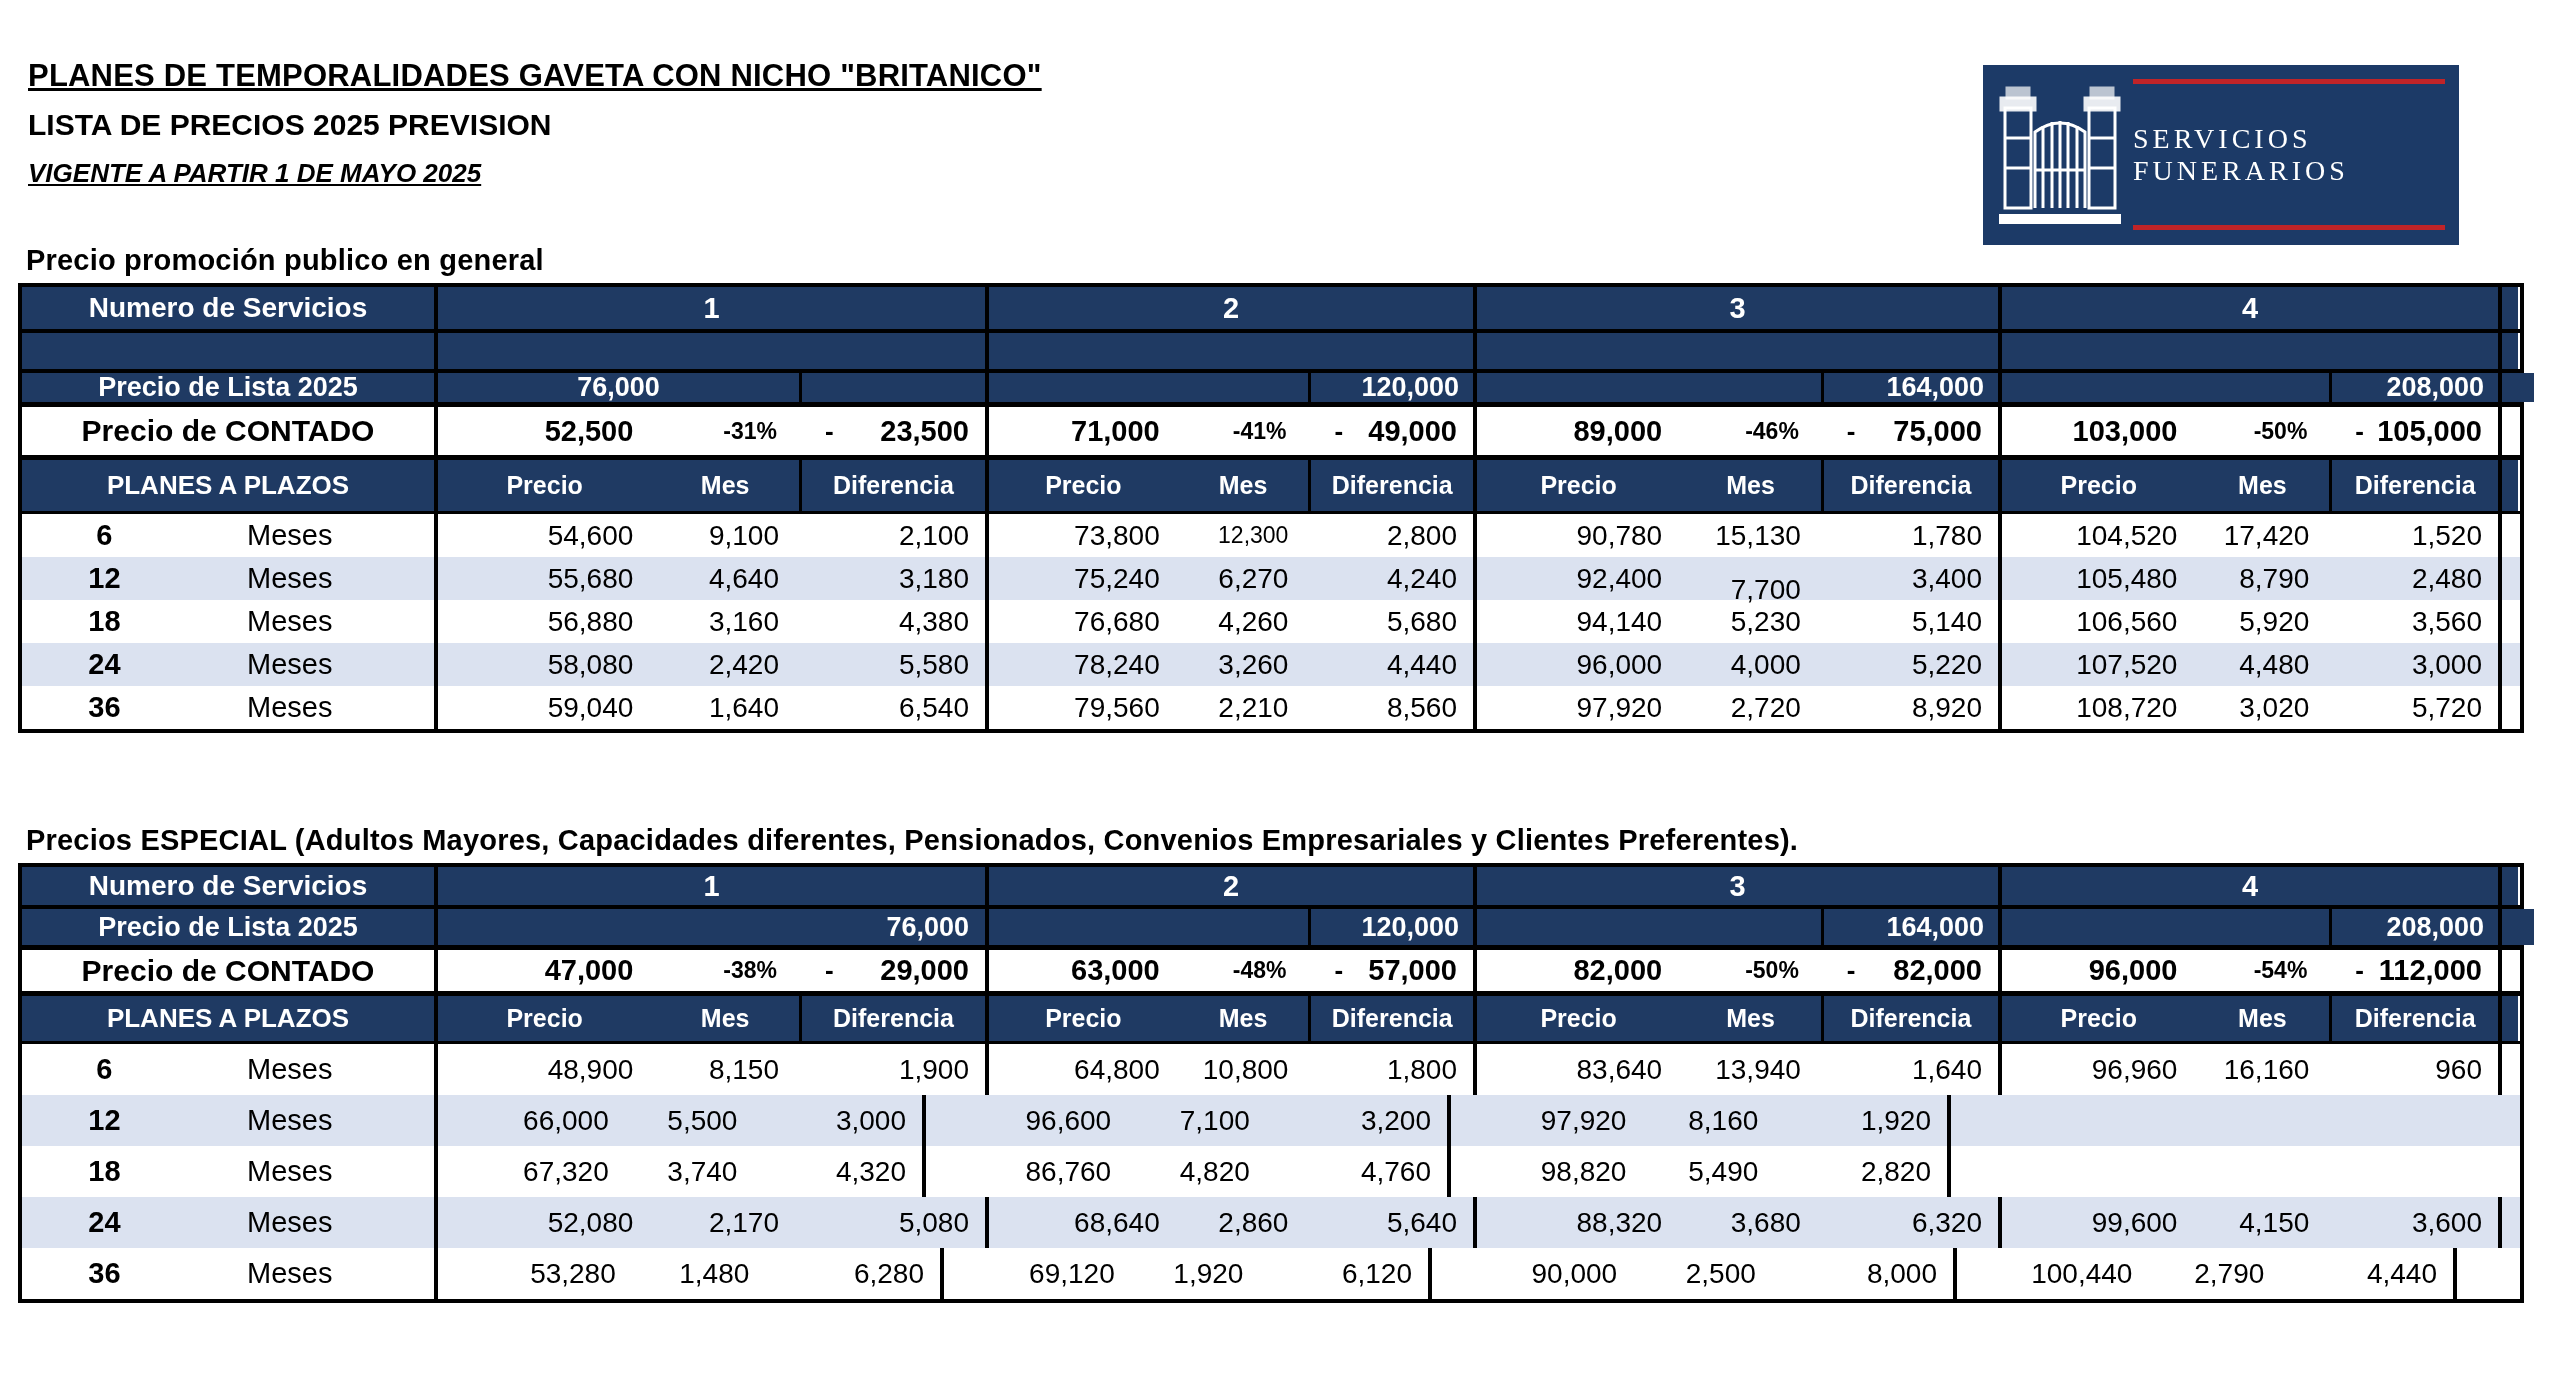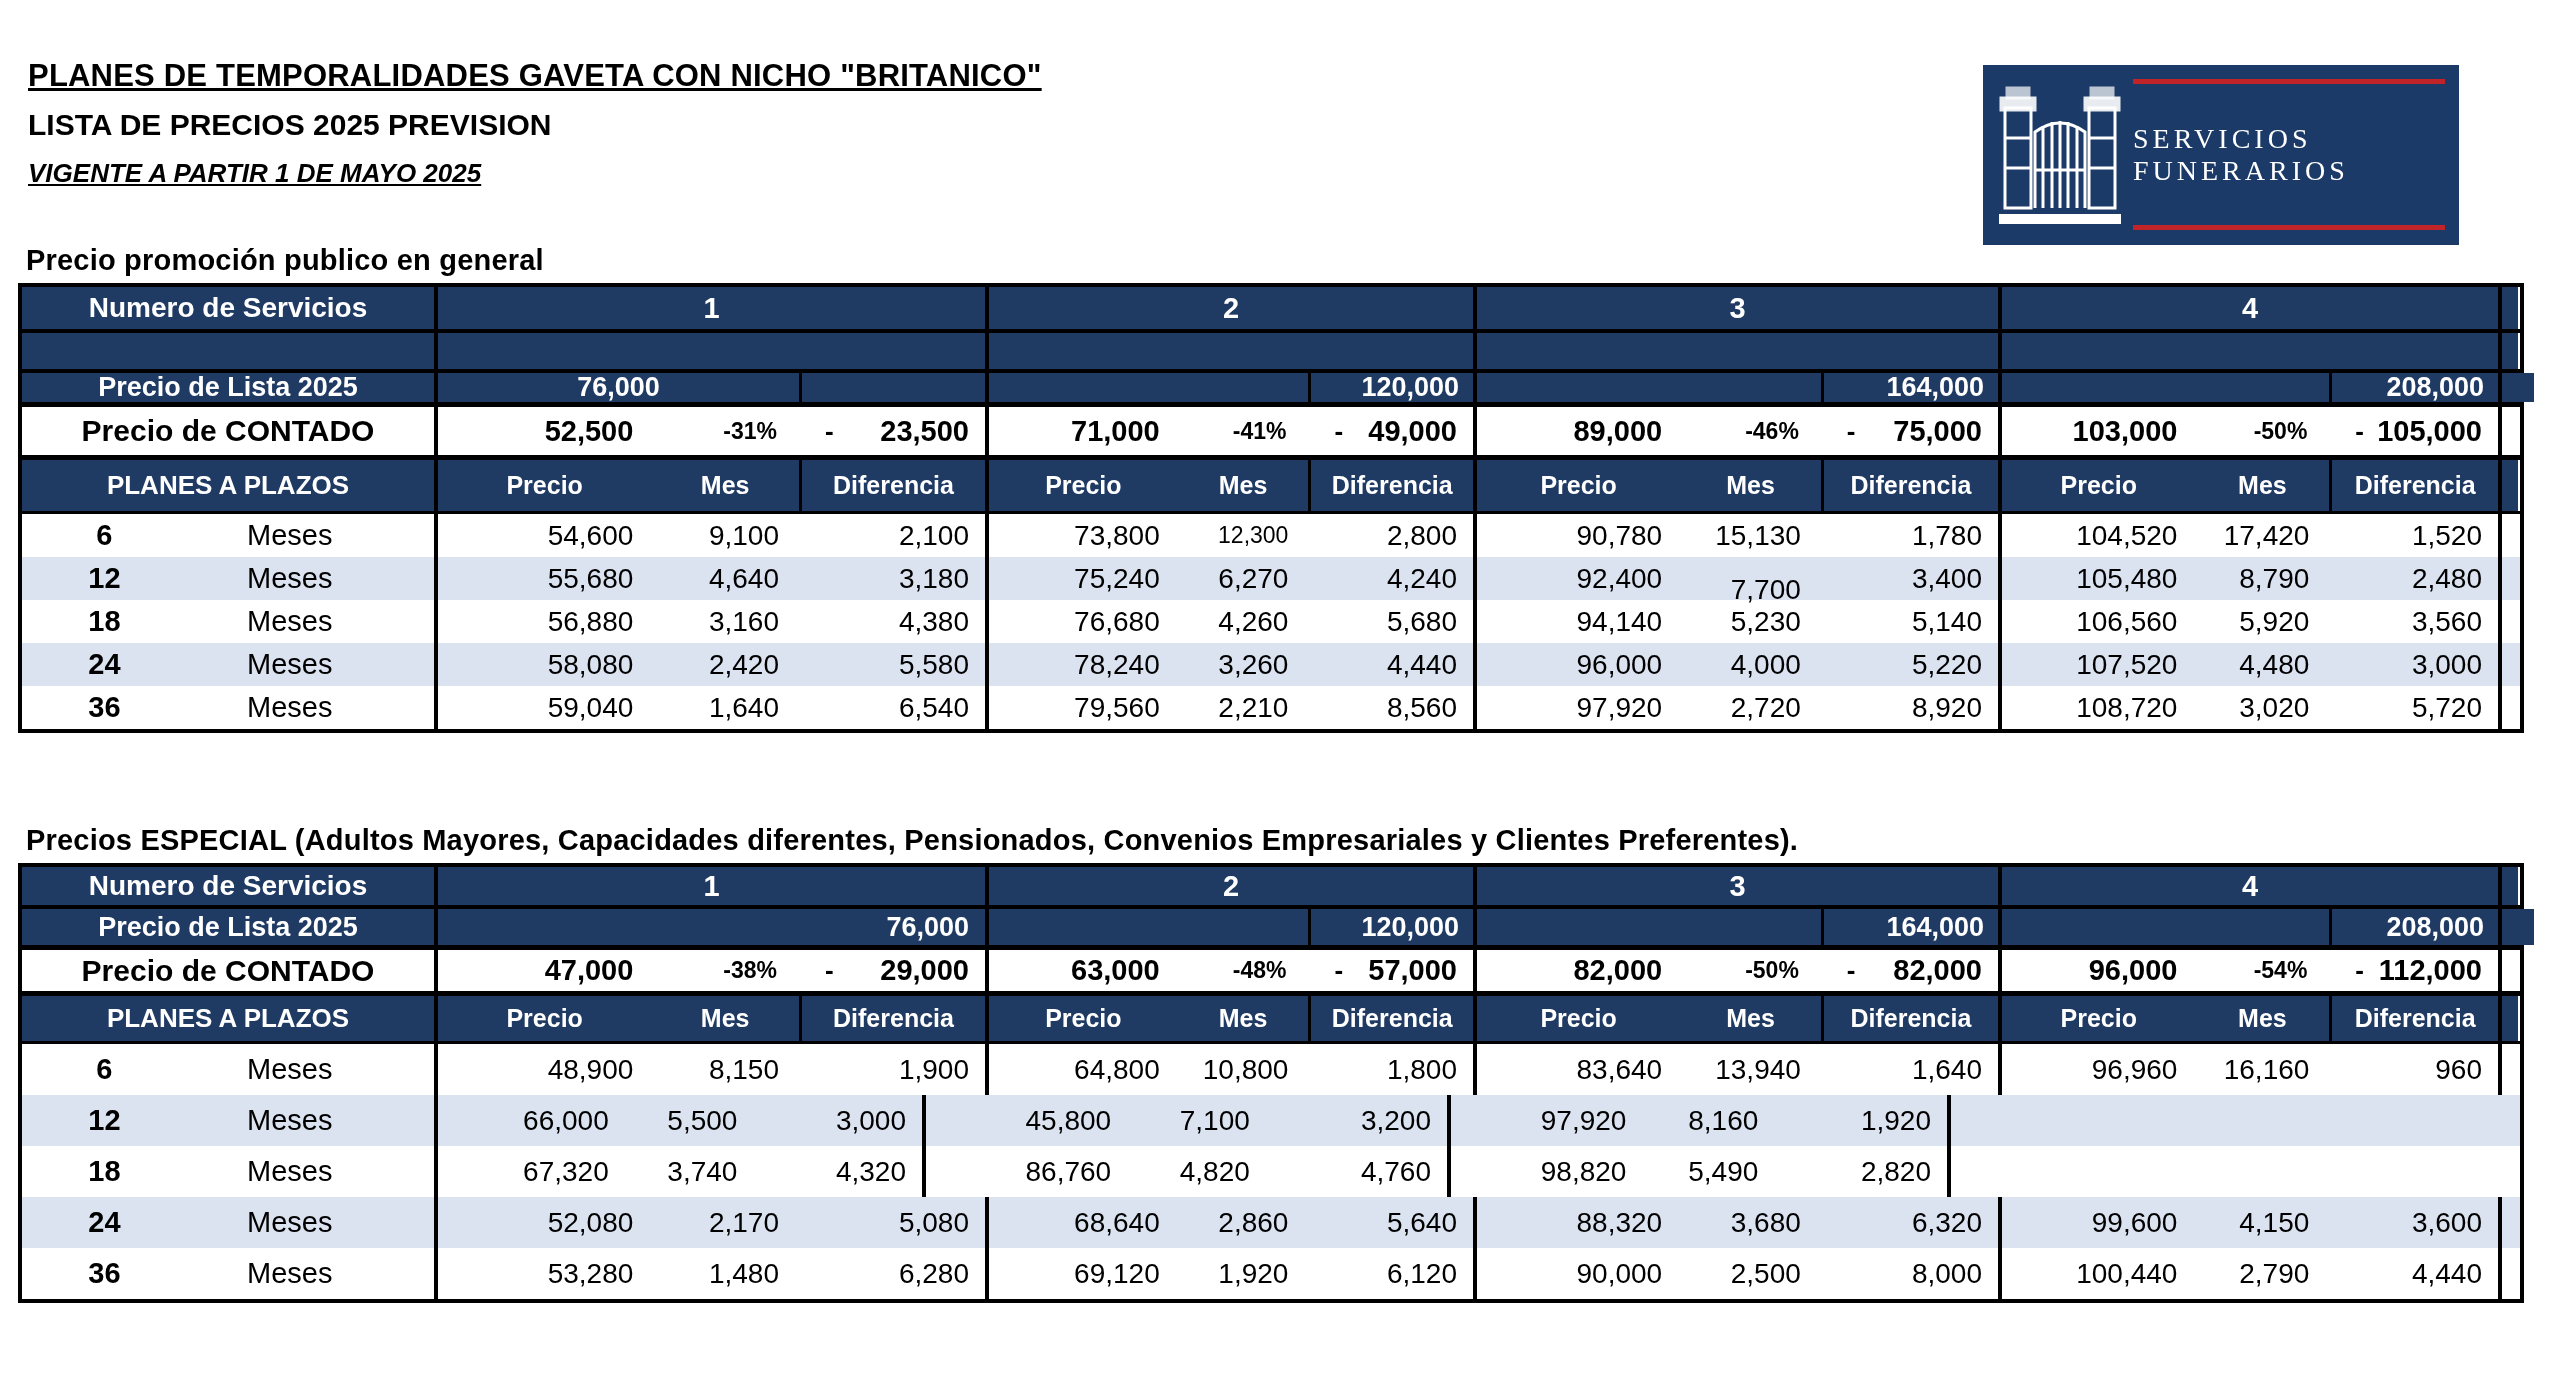--- a/index.html
+++ b/index.html
@@ -457,21 +457,21 @@
         <div class="cell cc" style="width: 412px;">
           <div class="sub cc bold" style="left: 0px; width: 40%; font-size: 29px;">12</div>
           <div class="sub cc" style="left: 40%; width: 50%; font-size: 29px;">Meses</div>
         </div>
         <div class="cell gsep" style="width: 488px;">
           <div class="sub ra" style="left: 0%; width: 39%; padding-right: 18px; font-size: 28px;">66,000</div>
           <div class="sub ra" style="left: 39%; width: 27%; padding-right: 20px; font-size: 28px;">5,500</div>
           <div class="sub ra" style="left: 66%; width: 34%; padding-right: 16px; font-size: 28px;">3,000</div>
         </div>
         <div class="cell gsep" style="width: 525px;">
-          <div class="sub ra" style="left: 0%; width: 39%; padding-right: 18px; font-size: 28px;">45,800</div>
+          <div class="sub ra" style="left: 0%; width: 39%; padding-right: 18px; font-size: 28px;">96,600</div>
           <div class="sub ra" style="left: 39%; width: 27%; padding-right: 20px; font-size: 28px;">7,100</div>
           <div class="sub ra" style="left: 66%; width: 34%; padding-right: 16px; font-size: 28px;">3,200</div>
         </div>
         <div class="cell gsep" style="width: 500px;">
           <div class="sub ra" style="left: 0%; width: 39%; padding-right: 18px; font-size: 28px;">97,920</div>
           <div class="sub ra" style="left: 39%; width: 27%; padding-right: 20px; font-size: 28px;">8,160</div>
           <div class="sub ra" style="left: 66%; width: 34%; padding-right: 16px; font-size: 28px;">1,920</div>
         </div>
         <div class="cell gsep" style="width: 20px;"></div>
       </div>
@@ -522,21 +522,21 @@
           <div class="sub ra" style="left: 39%; width: 27%; padding-right: 20px; font-size: 28px;">4,150</div>
           <div class="sub ra" style="left: 66%; width: 34%; padding-right: 16px; font-size: 28px;">3,600</div>
         </div>
         <div class="cell gsep" style="width: 20px;"></div>
       </div>
       <div class="trow " style="height: 51px;">
         <div class="cell cc" style="width: 412px;">
           <div class="sub cc bold" style="left: 0px; width: 40%; font-size: 29px;">36</div>
           <div class="sub cc" style="left: 40%; width: 50%; font-size: 29px;">Meses</div>
         </div>
-        <div class="cell gsep" style="width: 551px;">
+        <div class="cell gsep" style="width: 506px;">
           <div class="sub ra" style="left: 0%; width: 39%; padding-right: 18px; font-size: 28px;">53,280</div>
           <div class="sub ra" style="left: 39%; width: 27%; padding-right: 20px; font-size: 28px;">1,480</div>
           <div class="sub ra" style="left: 66%; width: 34%; padding-right: 16px; font-size: 28px;">6,280</div>
         </div>
         <div class="cell gsep" style="width: 488px;">
           <div class="sub ra" style="left: 0%; width: 39%; padding-right: 18px; font-size: 28px;">69,120</div>
           <div class="sub ra" style="left: 39%; width: 27%; padding-right: 20px; font-size: 28px;">1,920</div>
           <div class="sub ra" style="left: 66%; width: 34%; padding-right: 16px; font-size: 28px;">6,120</div>
         </div>
         <div class="cell gsep" style="width: 525px;">

